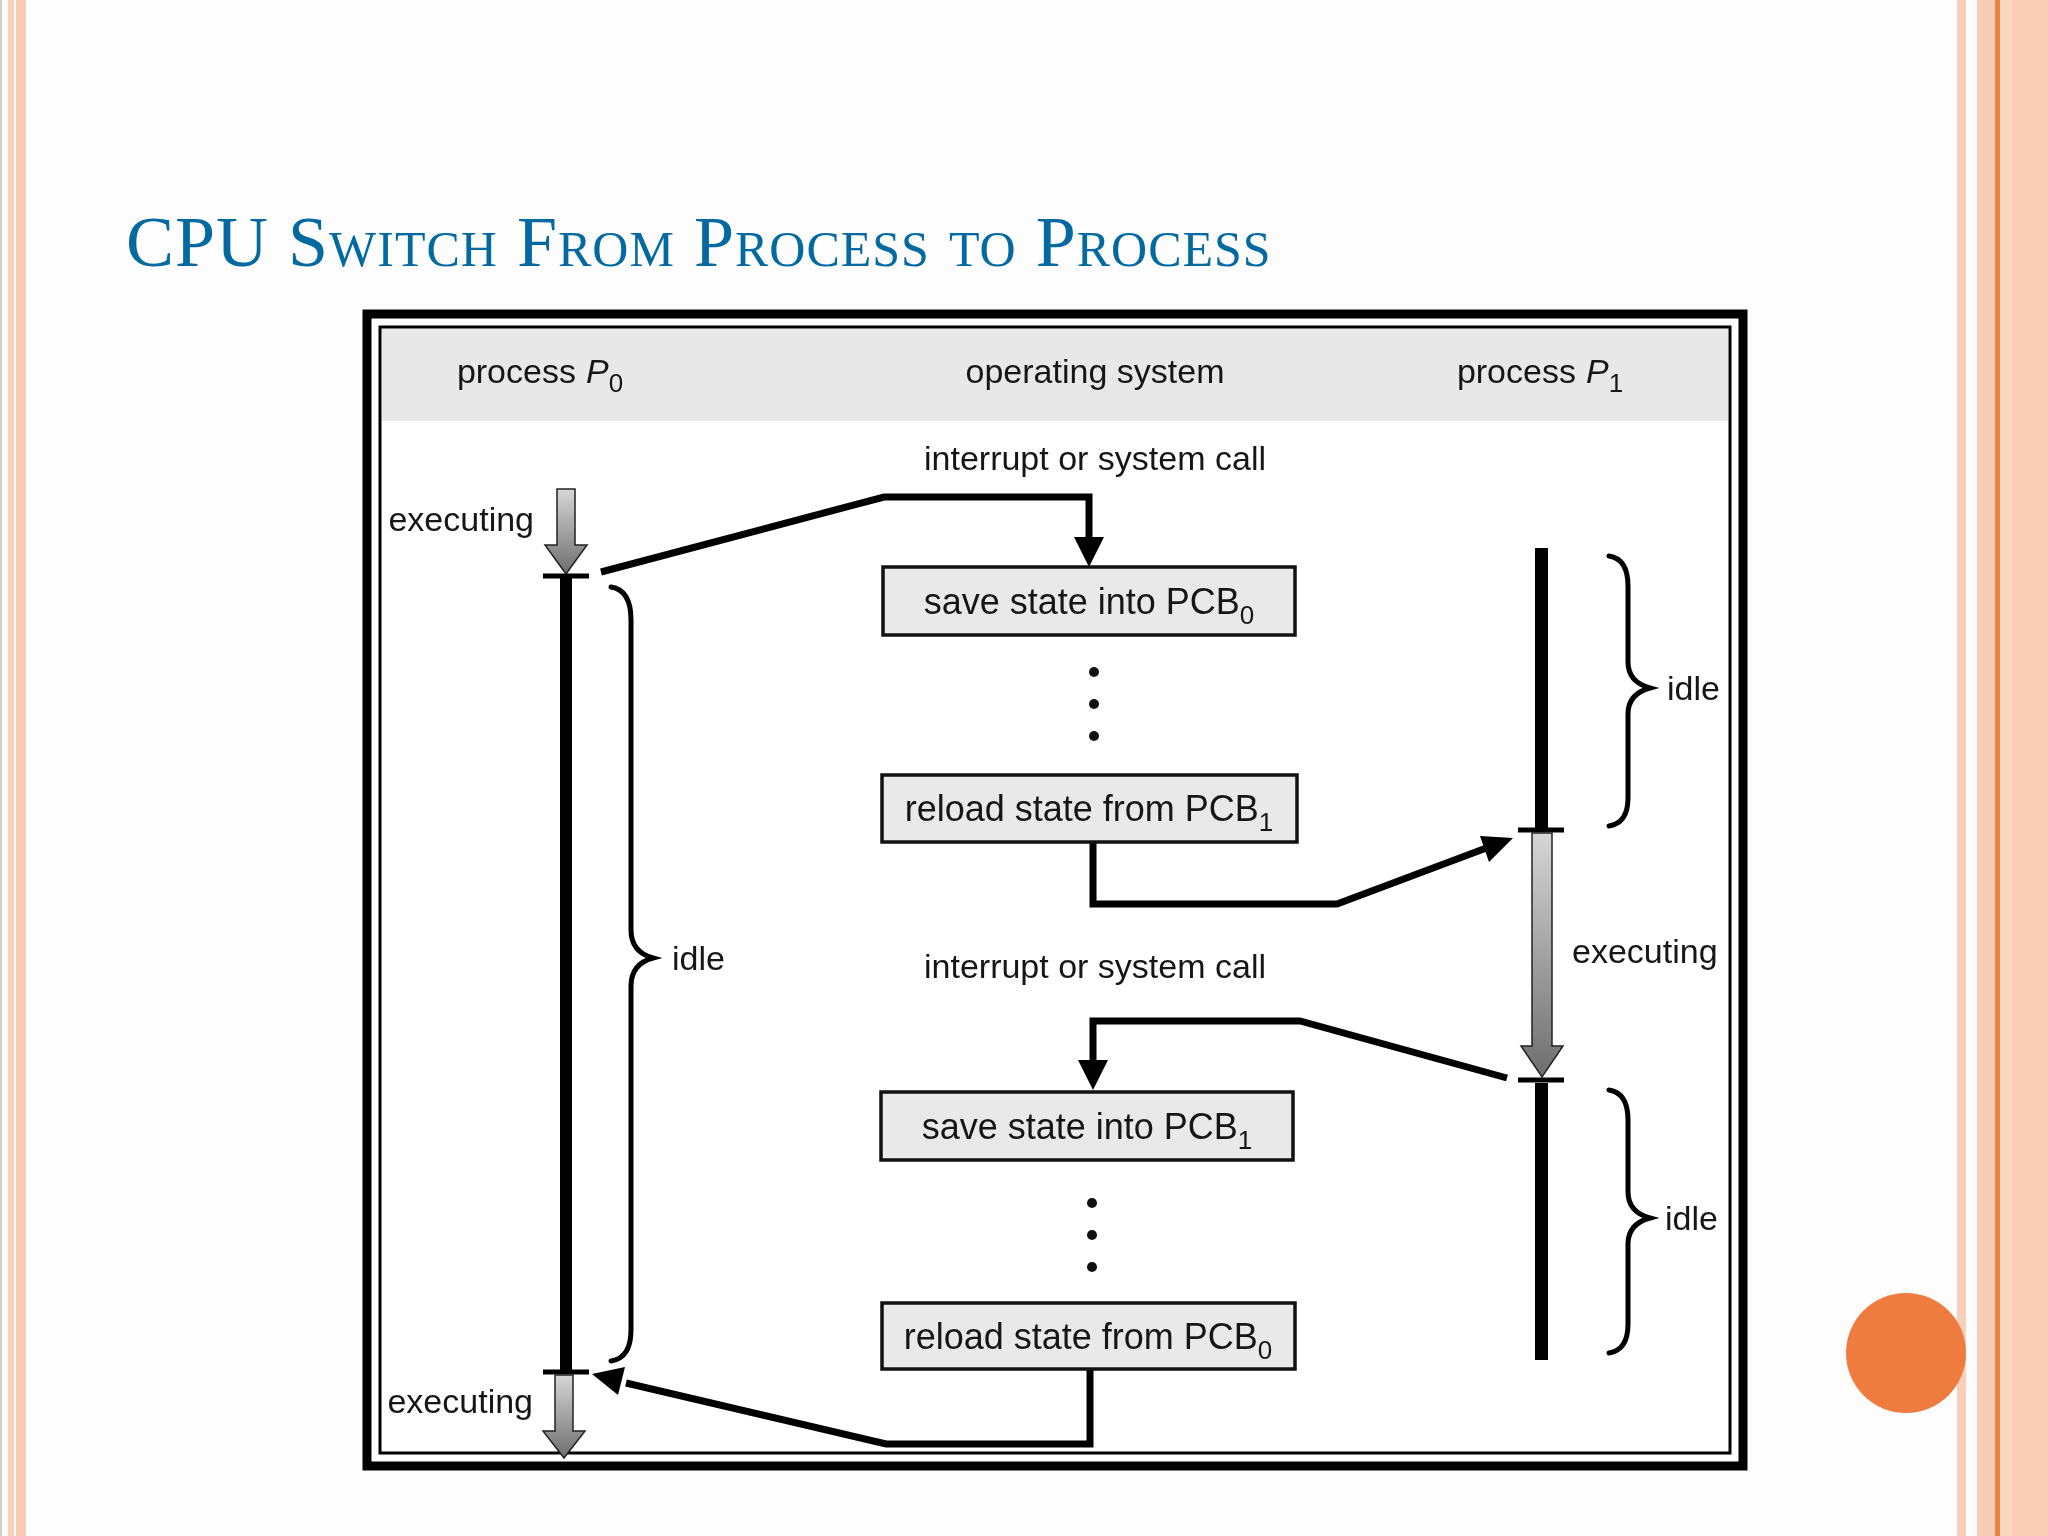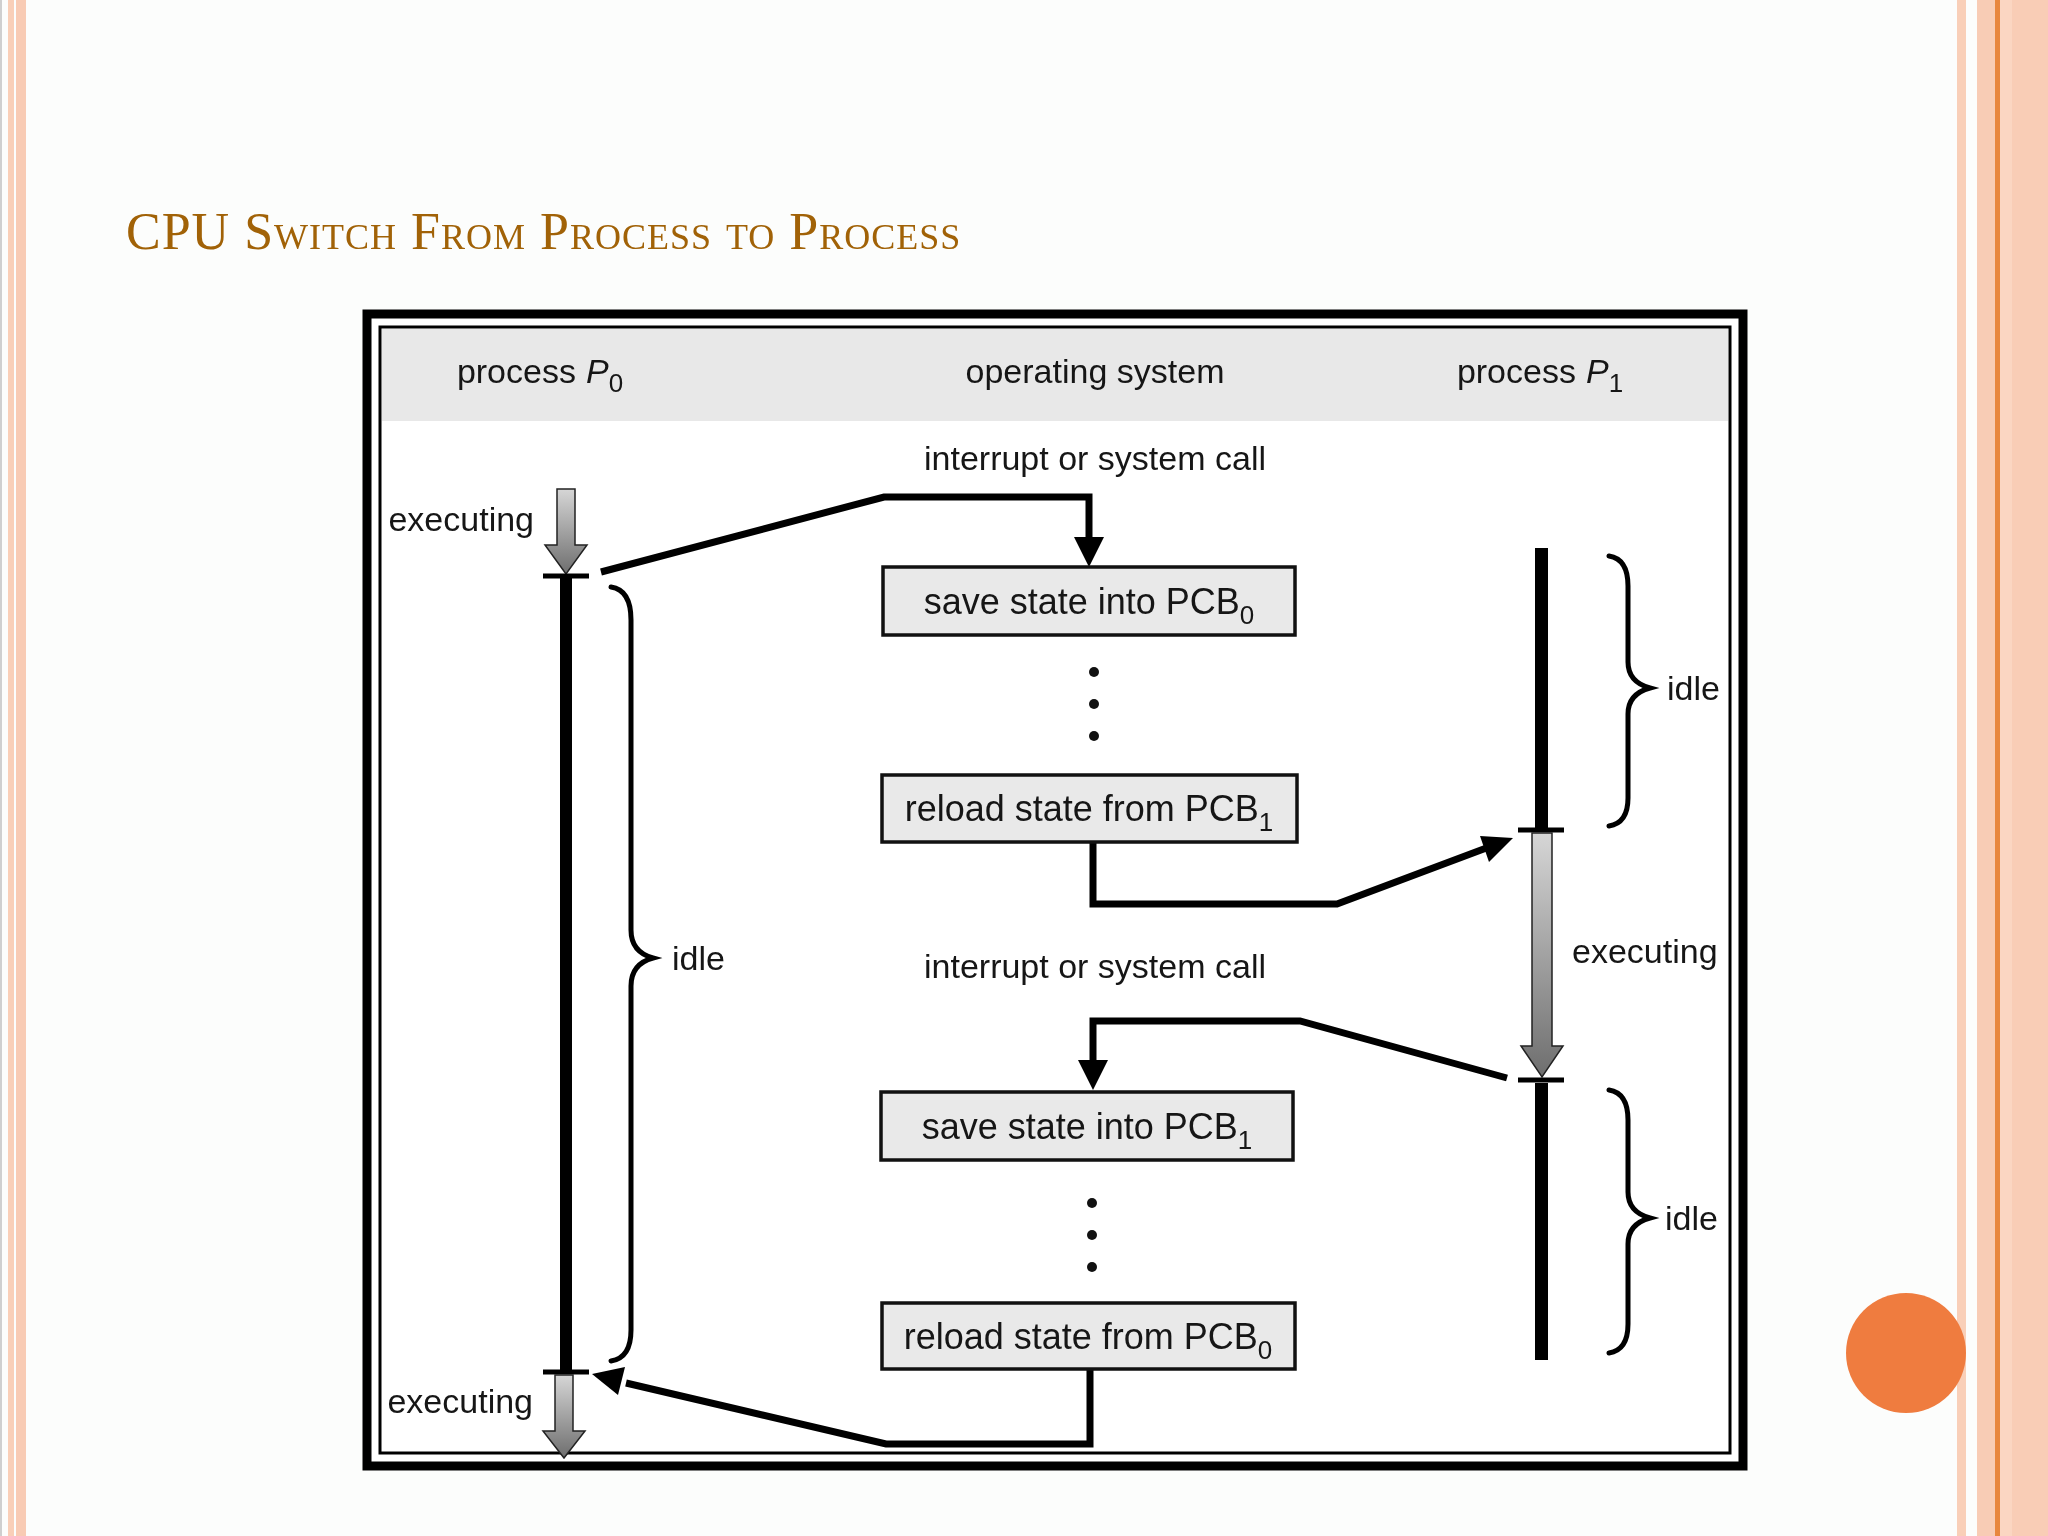--- a/index.html
+++ b/index.html
@@ -6,23 +6,23 @@
   body{
     width:2048px;height:1536px;position:relative;overflow:hidden;
     background:#fcfdfc;
     font-family:"Liberation Sans",sans-serif;
   }
   .stripe{position:absolute;top:0;bottom:0;}
   #title{
     position:absolute;left:126px;top:206px;
     font-family:"Liberation Serif",serif;
     font-variant:small-caps;
-    font-size:52px;
+    font-size:72px;
     letter-spacing:1px;
-    color:#a16207;
+    color:#0369a1;
     white-space:nowrap;
     line-height:1;
   }
   #diagram-svg{position:absolute;left:0;top:0;}
   .dtext{font-family:"Liberation Sans",sans-serif;font-size:34px;fill:#161616;}
   .boxtext{font-family:"Liberation Sans",sans-serif;font-size:36px;fill:#161616;}
   .sub{font-size:26px;}
   .itvar{font-style:italic;}
   #orange-dot{
     position:absolute;left:1846px;top:1293px;width:120px;height:120px;

